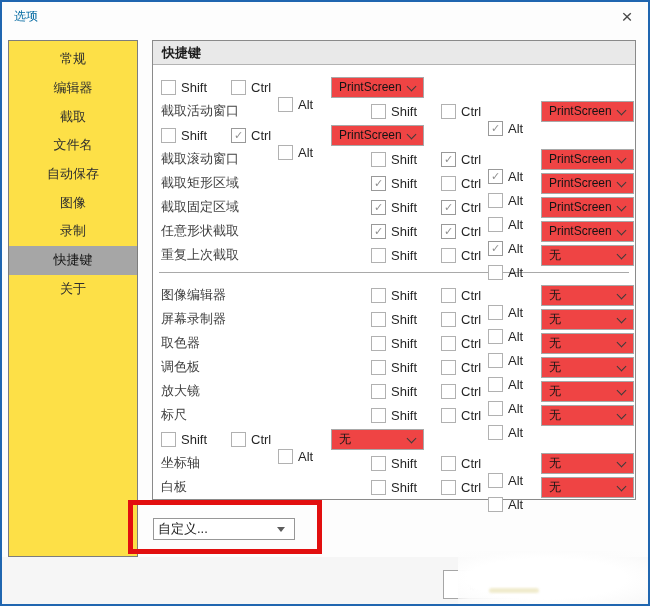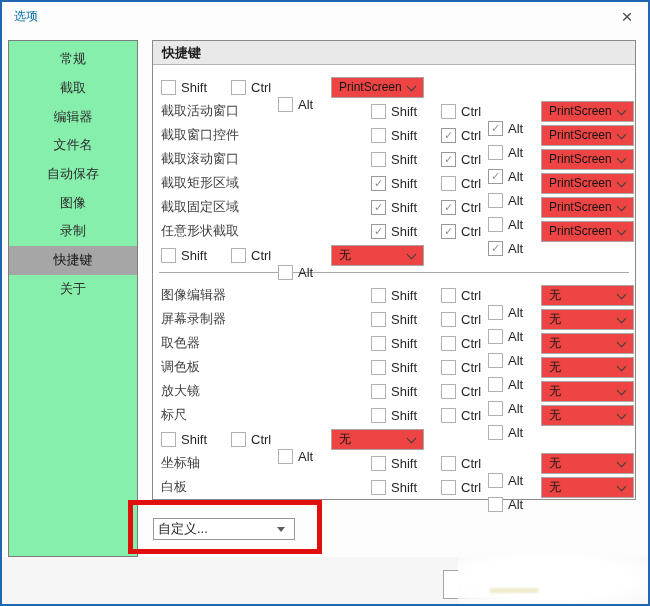--- a/index.html
+++ b/index.html
@@ -12,21 +12,21 @@
   }
   .titlebar-title { position:absolute; left:12px; top:6px; font-size:12px; color:#0369a1; }
   .close-btn {
     position:absolute; left:612px; top:2px; width:26px; height:26px;
     display:flex; align-items:center; justify-content:center;
     font-size:19px; color:#4a4a4a; cursor:default;
   }
   
   .sidebar {
     position:absolute; left:6px; top:38px; width:130px; height:517px;
-    background:#86efac; border:1px solid #7d7d7d; padding-top:4px;
+    background:#fde047; border:1px solid #7d7d7d; padding-top:4px;
   }
   .side-item {
     height:28.7px; display:flex; align-items:center; justify-content:center;
     font-size:13px; color:#2e2e2e;
   }
   .side-item.selected { background:var(--sidebar-selected-bg,#a6a6a6); color:#101010; }
   
   .panel {
     position:absolute; left:150px; top:38px; width:484px; height:460px;
     background:#fff; border:1px solid #8a8a8a;
@@ -95,22 +95,22 @@
 </style>
 </head>
 <body>
 
 <div class="window">
   <div class="titlebar-title">选项</div>
   <div class="close-btn">×</div>
 
   <div class="sidebar" id="sidebar">
       <div class="side-item">常规</div>
+      <div class="side-item">编辑器</div>
       <div class="side-item">截取</div>
-      <div class="side-item">编辑器</div>
       <div class="side-item">文件名</div>
       <div class="side-item">自动保存</div>
       <div class="side-item">图像</div>
       <div class="side-item">录制</div>
       <div class="side-item selected">快捷键</div>
       <div class="side-item">关于</div>
     </div>
 
   <div class="panel">
     <div class="panel-header">快捷键</div>
@@ -146,21 +146,20 @@
           <span class="mod mod-alt">
             <span class="cb checked">✓</span>
             <span>Alt</span>
           </span>
           <div class="dd">
             <span class="dd-label">PrintScreen</span>
             <span class="chev"></span>
           </div>
         </div>
         <div class="hk-row">
-          <span class="hk-label">截取窗口控件</span>
           <span class="mod mod-shift">
             <span class="cb"></span>
             <span>Shift</span>
           </span>
           <span class="mod mod-ctrl">
             <span class="cb checked">✓</span>
             <span>Ctrl</span>
           </span>
           <span class="mod mod-alt">
             <span class="cb"></span>
@@ -241,20 +240,21 @@
           <span class="mod mod-alt">
             <span class="cb checked">✓</span>
             <span>Alt</span>
           </span>
           <div class="dd">
             <span class="dd-label">PrintScreen</span>
             <span class="chev"></span>
           </div>
         </div>
         <div class="hk-row">
+          <span class="hk-label">重复上次截取</span>
           <span class="mod mod-shift">
             <span class="cb"></span>
             <span>Shift</span>
           </span>
           <span class="mod mod-ctrl">
             <span class="cb"></span>
             <span>Ctrl</span>
           </span>
           <span class="mod mod-alt">
             <span class="cb"></span>

